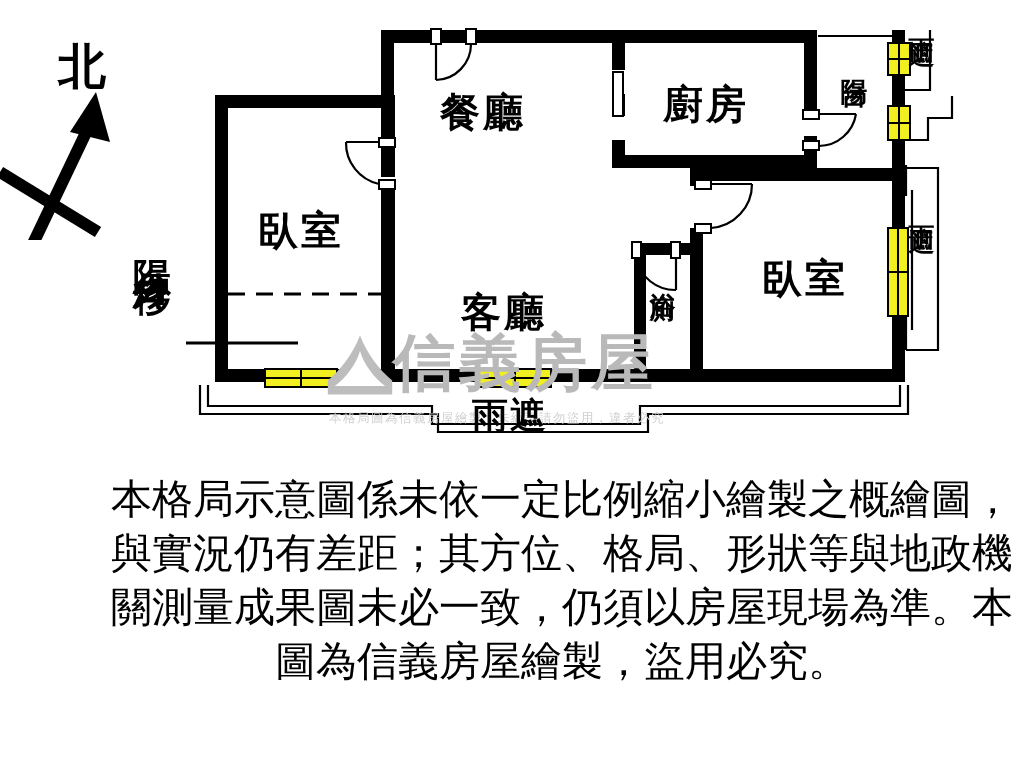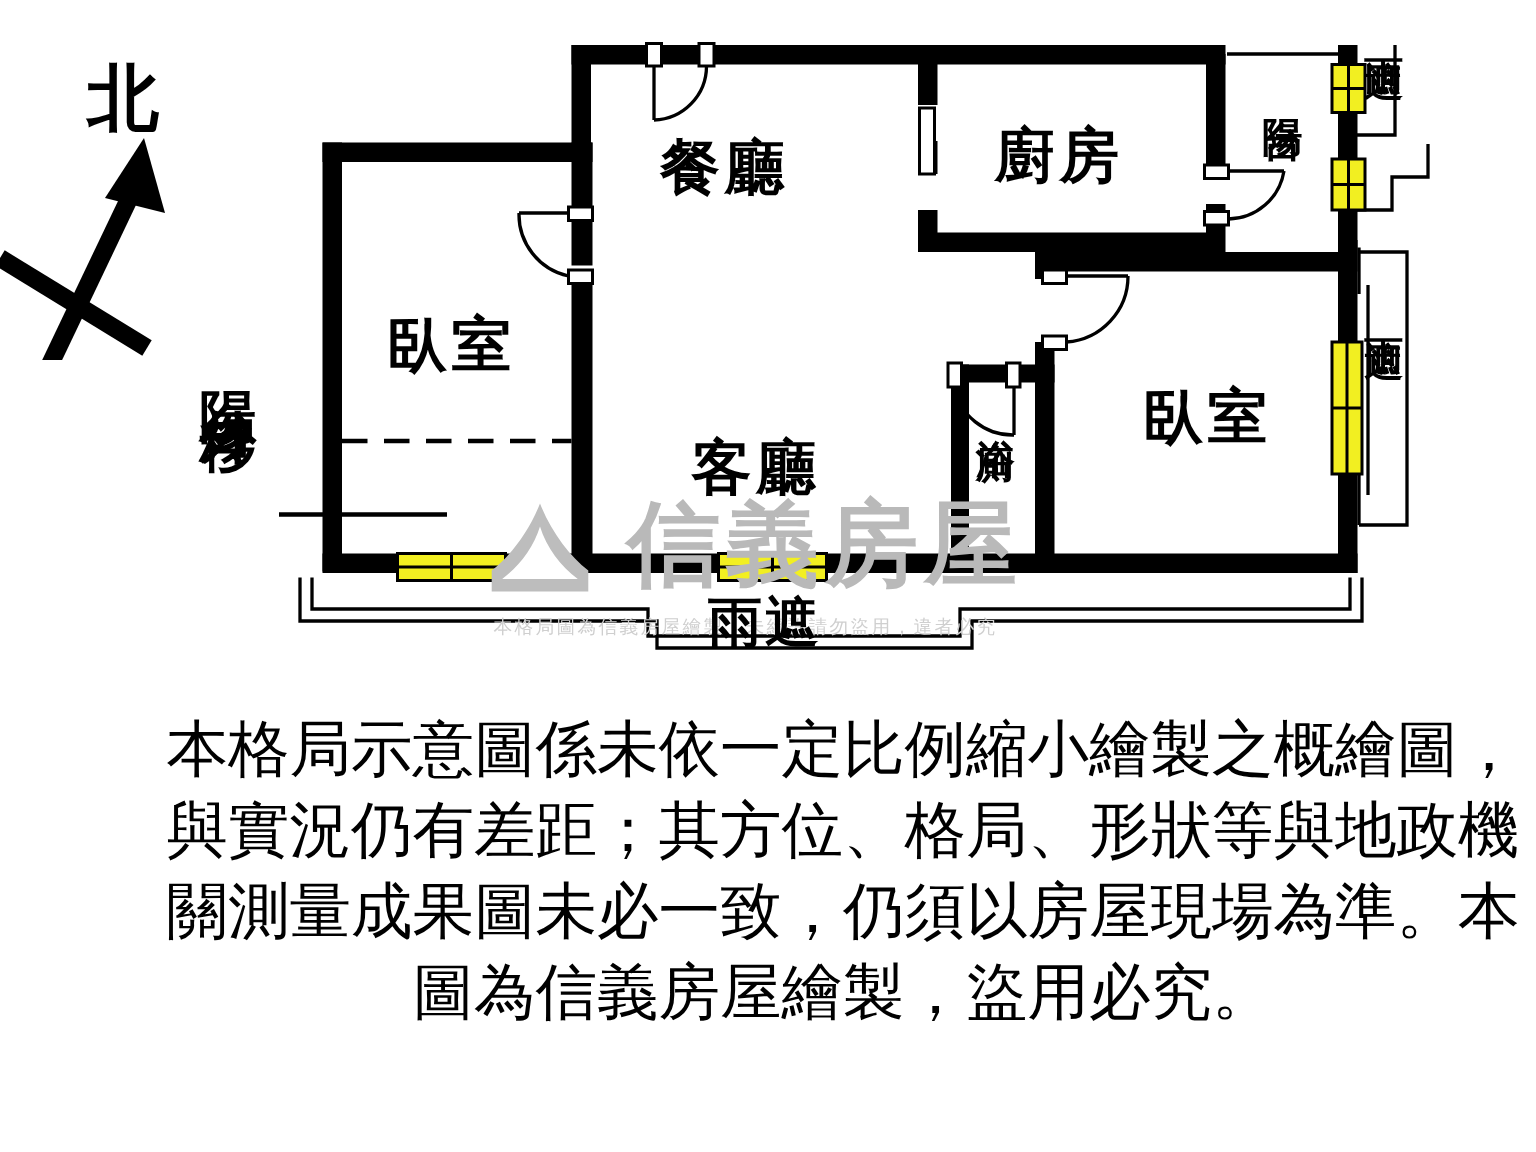--- a/index.html
+++ b/index.html
@@ -41,21 +41,21 @@
   }
   .wm-logo {
     position: absolute;
     left: 0px;
     top: 5px;
     width: 70px;
     height: 70px;
   }
   .wm-text {
     position: absolute;
-    left: 93px;
+    left: 68px;
     top: 2px;
     font-size: 62px;
     line-height: 72px;
     letter-spacing: 4px;
     color: #b9b9b9;
     font-family: "DejaVu Sans", "Liberation Sans", sans-serif;
     font-weight: 700;
     white-space: nowrap;
   }
   .wm-small {

